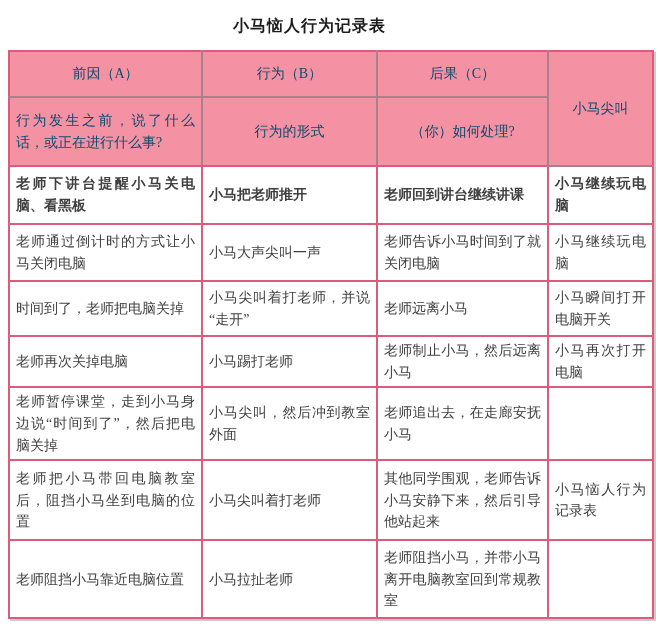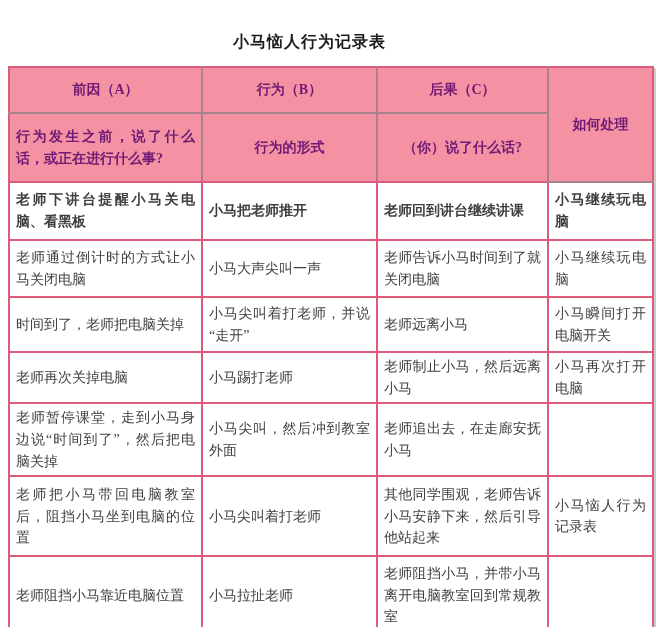--- a/index.html
+++ b/index.html
@@ -11,21 +11,21 @@
     width: 660px;
     height: 627px;
     overflow: hidden;
     font-family: "Liberation Serif", serif;
     color: #3f3f3f;
   }
   .page {
     width: 619px;
     height: 627px;
     box-sizing: border-box;
-    padding: 16px 8px;
+    padding: 0 8px;
   }
   .title {
     padding-top: 16px;
     padding-bottom: 13px;
     text-align: center;
     font-family: "Liberation Sans", sans-serif;
     font-size: 16px;
     font-weight: bold;
     color: #1c1c1c;
     letter-spacing: 1px;
@@ -46,22 +46,22 @@
     padding: 3px 6px;
     vertical-align: middle;
     box-sizing: border-box;
     font-size: 14px;
     line-height: 1.55;
     word-break: break-all;
   }
   
   table.record thead th {
     background: #f492a3;
-    font-weight: bold;
-    color: #701a75;
+    font-weight: normal;
+    color: #0c4a6e;
     text-align: center;
     border-color: #a9818a;
   }
   
   table.record thead tr.h1 th { border-top-color: #dd5c7c; }
   table.record thead th:first-child { border-left-color: #dd5c7c; }
   table.record thead th.last { border-right-color: #dd5c7c; }
   table.record thead tr.h2 th { border-bottom-color: #dd5c7c; }
 
   table.record thead tr.h1 { height: 46px; }
@@ -96,26 +96,26 @@
       <col class="c1">
         <col class="c2">
         <col class="c3">
         <col class="c4">
     </colgroup>
     <thead>
       <tr class="h1">
         <th>前因（A）</th>
         <th>行为（B）</th>
         <th>后果（C）</th>
-        <th rowspan="2" class="last">如何处理</th>
+        <th rowspan="2" class="last">小马尖叫</th>
       </tr>
       <tr class="h2">
         <th class="sub-a">行为发生之前，说了什么话，或正在进行什么事?</th>
         <th>行为的形式</th>
-        <th>（你）说了什么话?</th>
+        <th>（你）如何处理?</th>
       </tr>
     </thead>
     <tbody>
       <tr class="r1">
         <td>老师下讲台提醒小马关电脑、看黑板</td>
         <td>小马把老师推开</td>
         <td>老师回到讲台继续讲课</td>
         <td>小马继续玩电脑</td>
       </tr>
       <tr class="r2">

